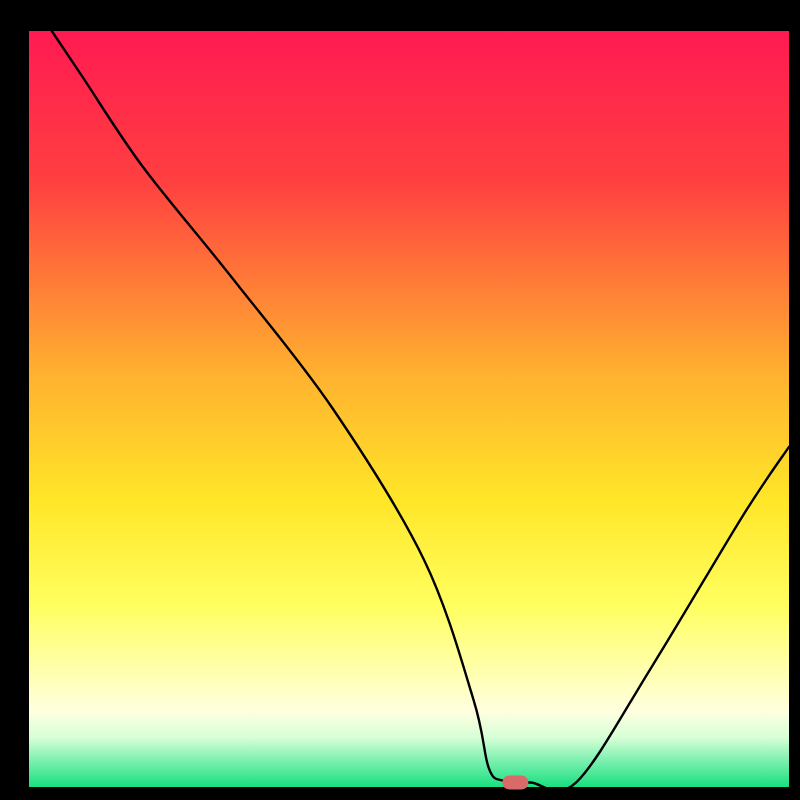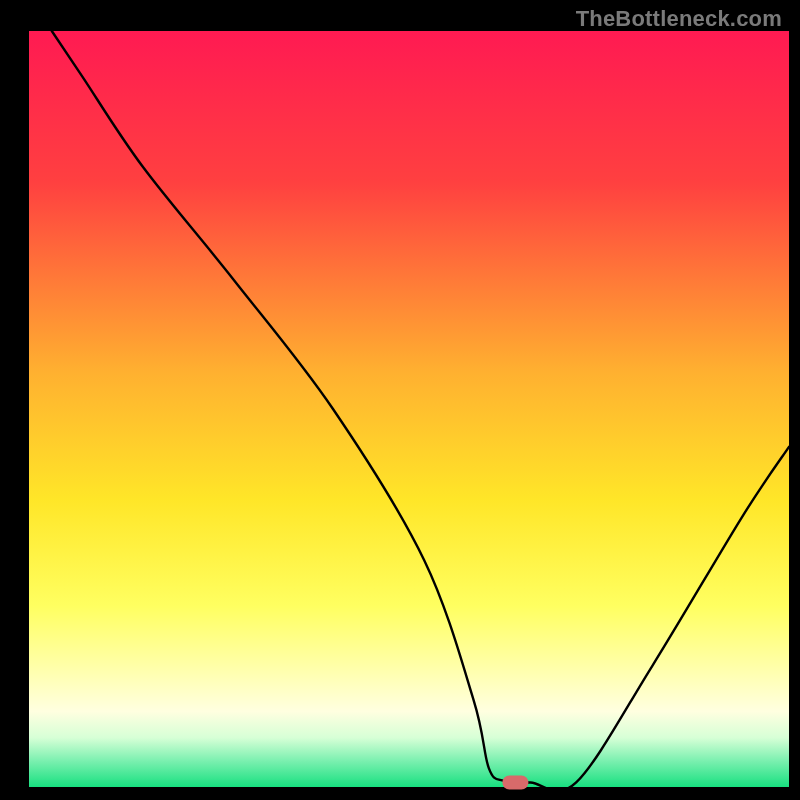--- a/index.html
+++ b/index.html
@@ -30,21 +30,20 @@
   svg.plot {
     position: absolute;
     top: 0;
     left: 0;
   }
 </style>
 </head>
 <body>
 
 <div class="container">
-  <div class="watermark">TheBottleneck.com</div>
 
   <svg class="plot" width="800" height="800" viewBox="0 0 800 800">
     <defs>
       <linearGradient id="bg-grad" x1="0" y1="0" x2="0" y2="1">
           <stop offset="0%" stop-color="#ff1a52"></stop>
           <stop offset="20%" stop-color="#ff4040"></stop>
           <stop offset="45%" stop-color="#ffb030"></stop>
           <stop offset="62%" stop-color="#ffe628"></stop>
           <stop offset="76%" stop-color="#ffff60"></stop>
           <stop offset="84%" stop-color="#ffffa8"></stop>

